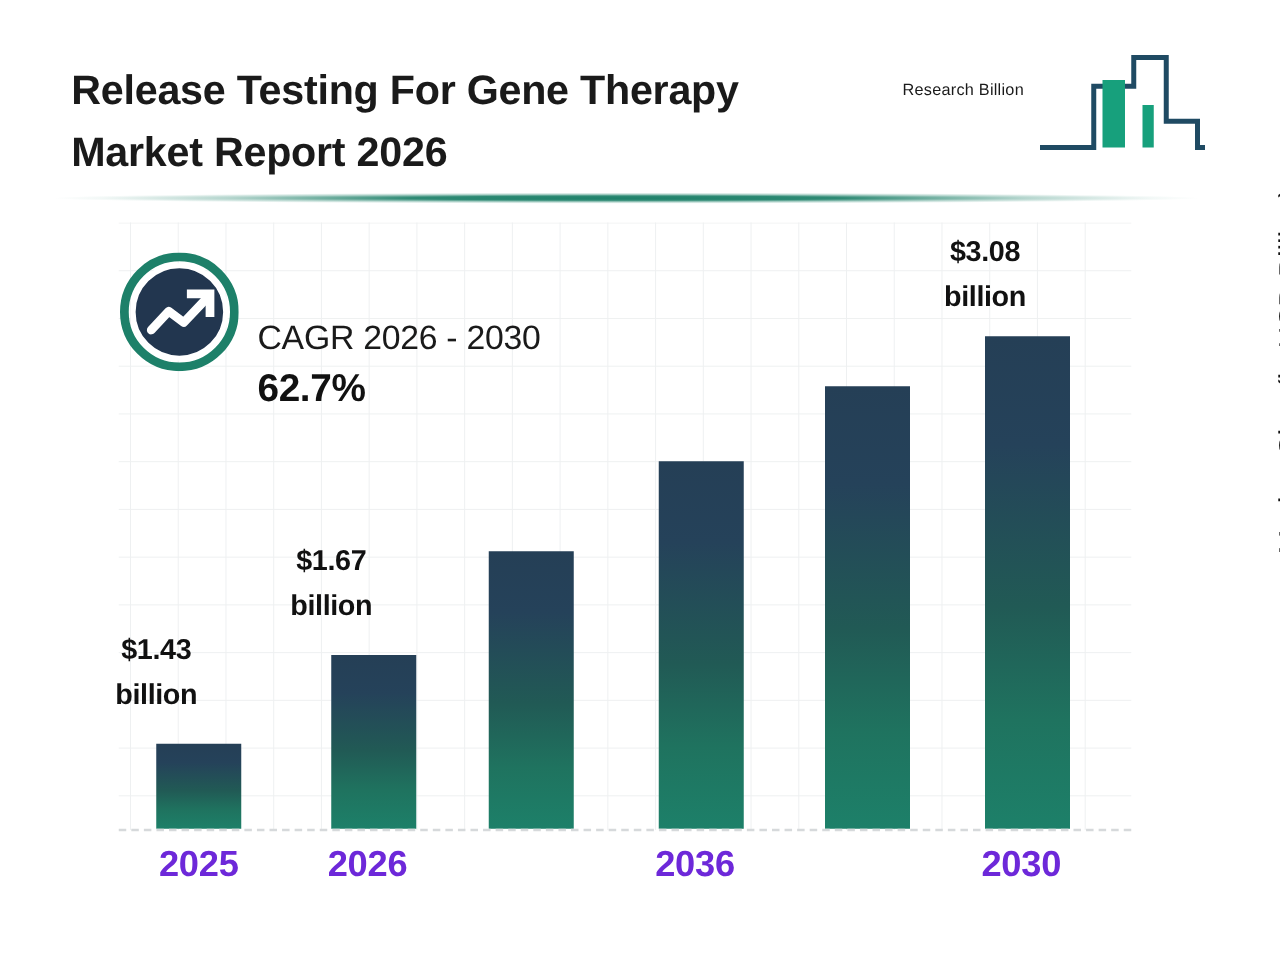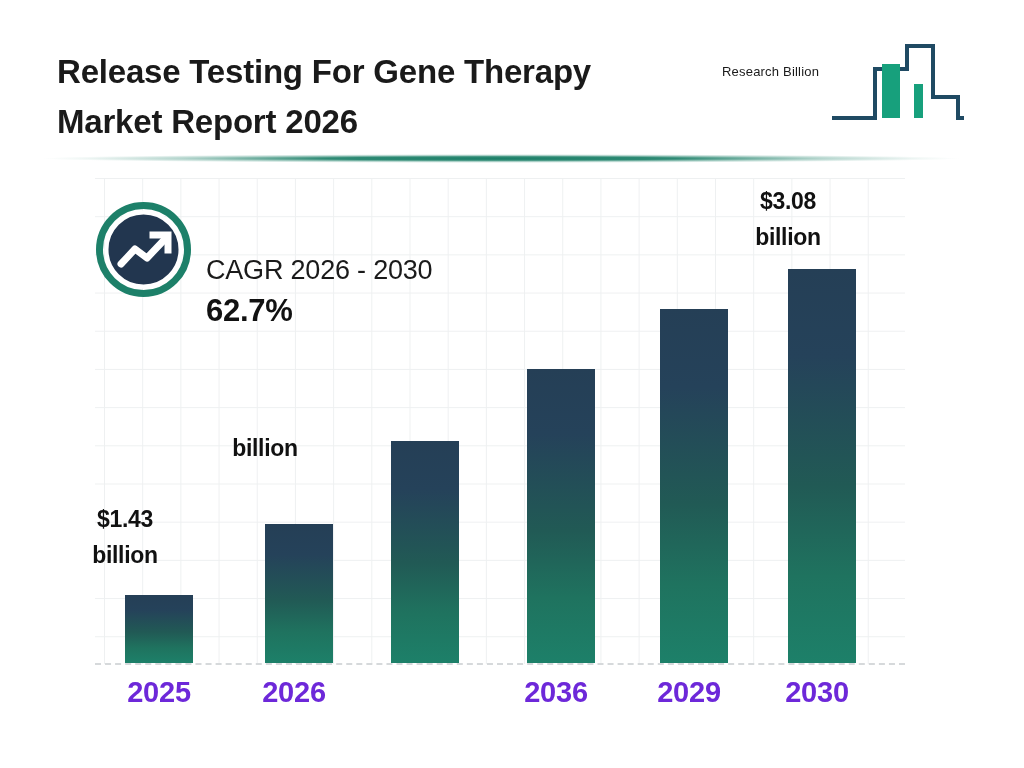--- a/index.html
+++ b/index.html
@@ -243,20 +243,21 @@
     <div class="bar" style="left:693px; height:394px;"></div>
   </div>
 
   <div id="baseline"></div>
 
   <div class="bar-label" style="left:-35px; top:323px;">
     <div>$1.43</div>
     <div>billion</div>
   </div>
   <div class="bar-label" style="left:105px; top:252px;">
+    <div>$1.67</div>
     <div>billion</div>
   </div>
   <div class="bar-label" style="left:628px; top:5px;">
     <div>$3.08</div>
     <div>billion</div>
   </div>
 </div>
 
 <div id="cagr-badge">
   <div id="cagr-icon">
@@ -270,17 +271,16 @@
   <div id="cagr-text">
     <div id="cagr-period">CAGR 2026 - 2030</div>
     <div id="cagr-value">62.7%</div>
   </div>
 </div>
 
 <div id="x-axis">
   <div class="x-tick" style="left:4px;">2025</div>
   <div class="x-tick" style="left:139px;">2026</div>
   <div class="x-tick" style="left:401px;">2036</div>
-  <div class="x-tick" style="left:534px;">2029</div>
   <div class="x-tick" style="left:662px;">2030</div>
 </div>
 
 <div id="y-axis-title">Market Size (in USD Billion)</div>
 
 </body></html>

